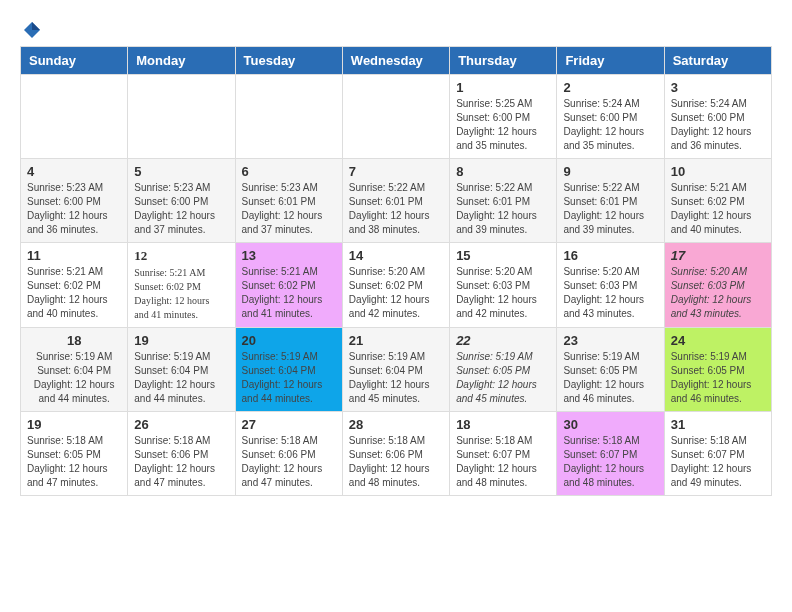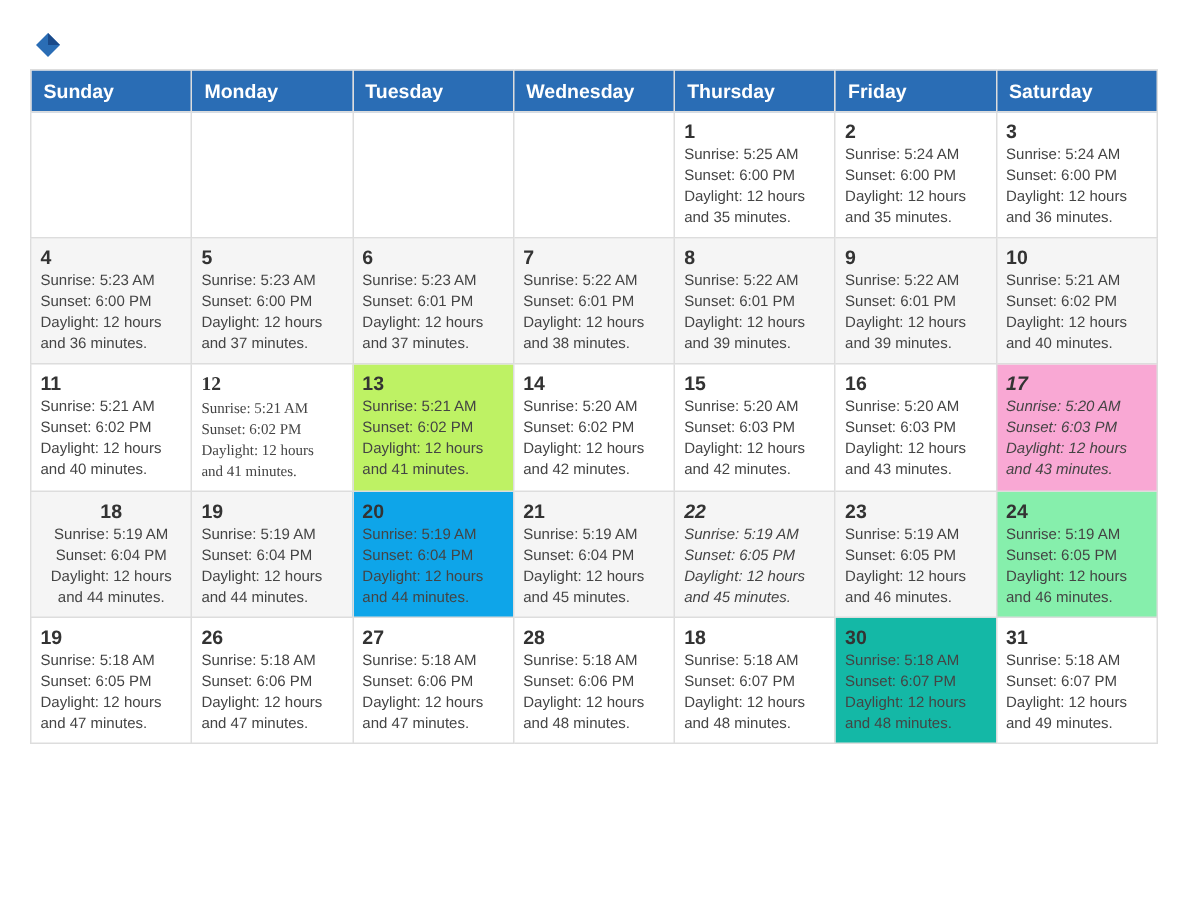--- a/index.html
+++ b/index.html
@@ -214,21 +214,21 @@
 Daylight: 12 hours
 and 40 minutes.</div>
         </td>
         <td style="background-color: rgb(255, 255, 255); font-family: Liberation Serif, serif;">
           <span class="day-number">12</span>
           <div class="day-info" style="white-space: pre-line;">Sunrise: 5:21 AM
 Sunset: 6:02 PM
 Daylight: 12 hours
 and 41 minutes.</div>
         </td>
-        <td style="background-color: #bef264; margin-left: 11px;">
+        <td style="background-color: #f0abfc; margin-left: 11px;">
           <span class="day-number">13</span>
           <div class="day-info" style="white-space: pre-line;">Sunrise: 5:21 AM
 Sunset: 6:02 PM
 Daylight: 12 hours
 and 41 minutes.</div>
         </td>
         <td style="background-color: rgb(255, 255, 255);">
           <span class="day-number">14</span>
           <div class="day-info" style="white-space: pre-line;">Sunrise: 5:20 AM
 Sunset: 6:02 PM
@@ -293,21 +293,21 @@
 Daylight: 12 hours
 and 45 minutes.</div>
         </td>
         <td style="background-color: rgb(245, 245, 245);">
           <span class="day-number">23</span>
           <div class="day-info" style="white-space: pre-line;">Sunrise: 5:19 AM
 Sunset: 6:05 PM
 Daylight: 12 hours
 and 46 minutes.</div>
         </td>
-        <td style="background-color: #86efac;">
+        <td style="background-color: #bef264;">
           <span class="day-number">24</span>
           <div class="day-info" style="white-space: pre-line;">Sunrise: 5:19 AM
 Sunset: 6:05 PM
 Daylight: 12 hours
 and 46 minutes.</div>
         </td>
       </tr>
       <tr>
         <td style="background-color: rgb(255, 255, 255);">
           <span class="day-number">19</span>
@@ -337,21 +337,21 @@
 Daylight: 12 hours
 and 48 minutes.</div>
         </td>
         <td style="background-color: rgb(255, 255, 255);">
           <span class="day-number">18</span>
           <div class="day-info" style="white-space: pre-line;">Sunrise: 5:18 AM
 Sunset: 6:07 PM
 Daylight: 12 hours
 and 48 minutes.</div>
         </td>
-        <td style="background-color: #14b8a6; margin-top: 16px;">
+        <td style="background-color: #f0abfc; margin-top: 16px;">
           <span class="day-number">30</span>
           <div class="day-info" style="white-space: pre-line;">Sunrise: 5:18 AM
 Sunset: 6:07 PM
 Daylight: 12 hours
 and 48 minutes.</div>
         </td>
         <td style="background-color: rgb(255, 255, 255);">
           <span class="day-number">31</span>
           <div class="day-info" style="white-space: pre-line;">Sunrise: 5:18 AM
 Sunset: 6:07 PM

